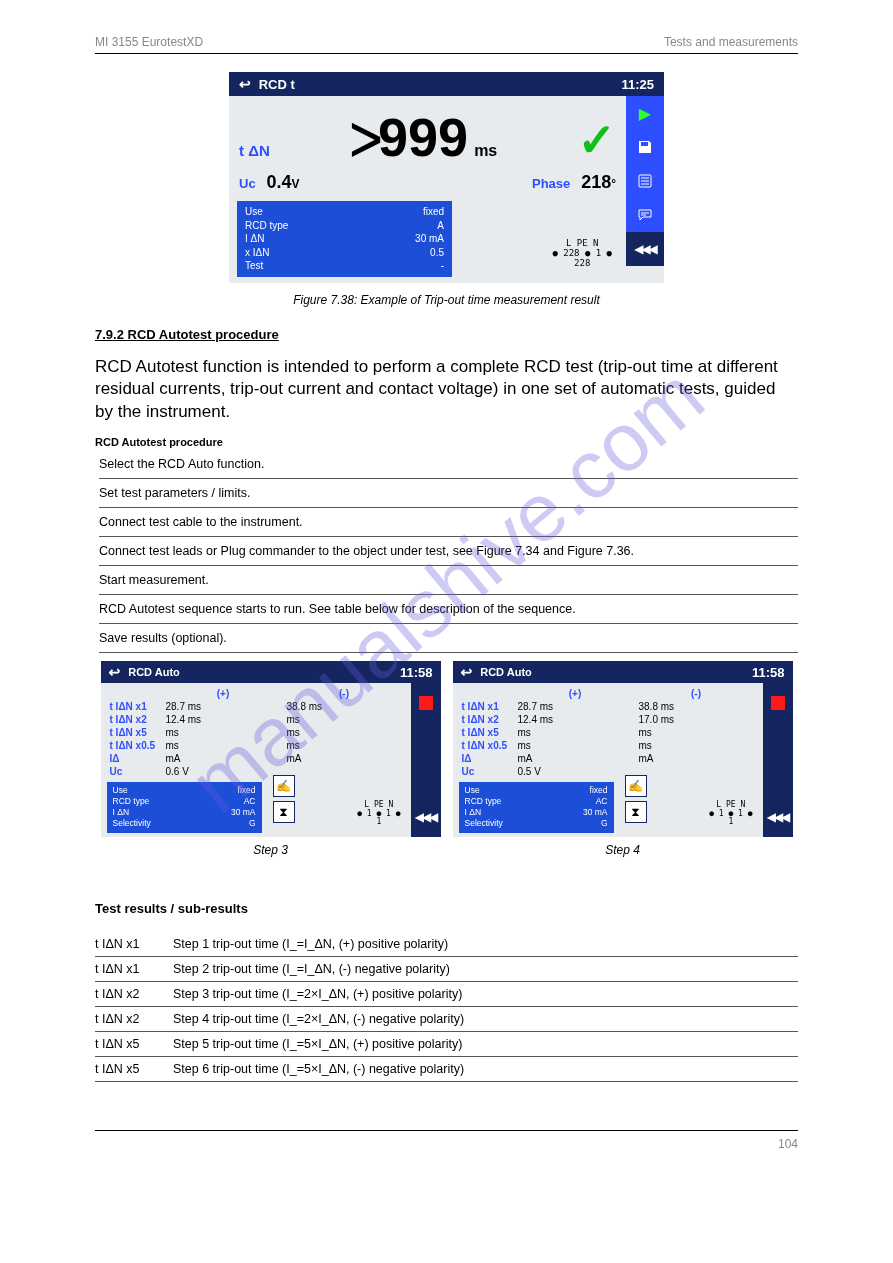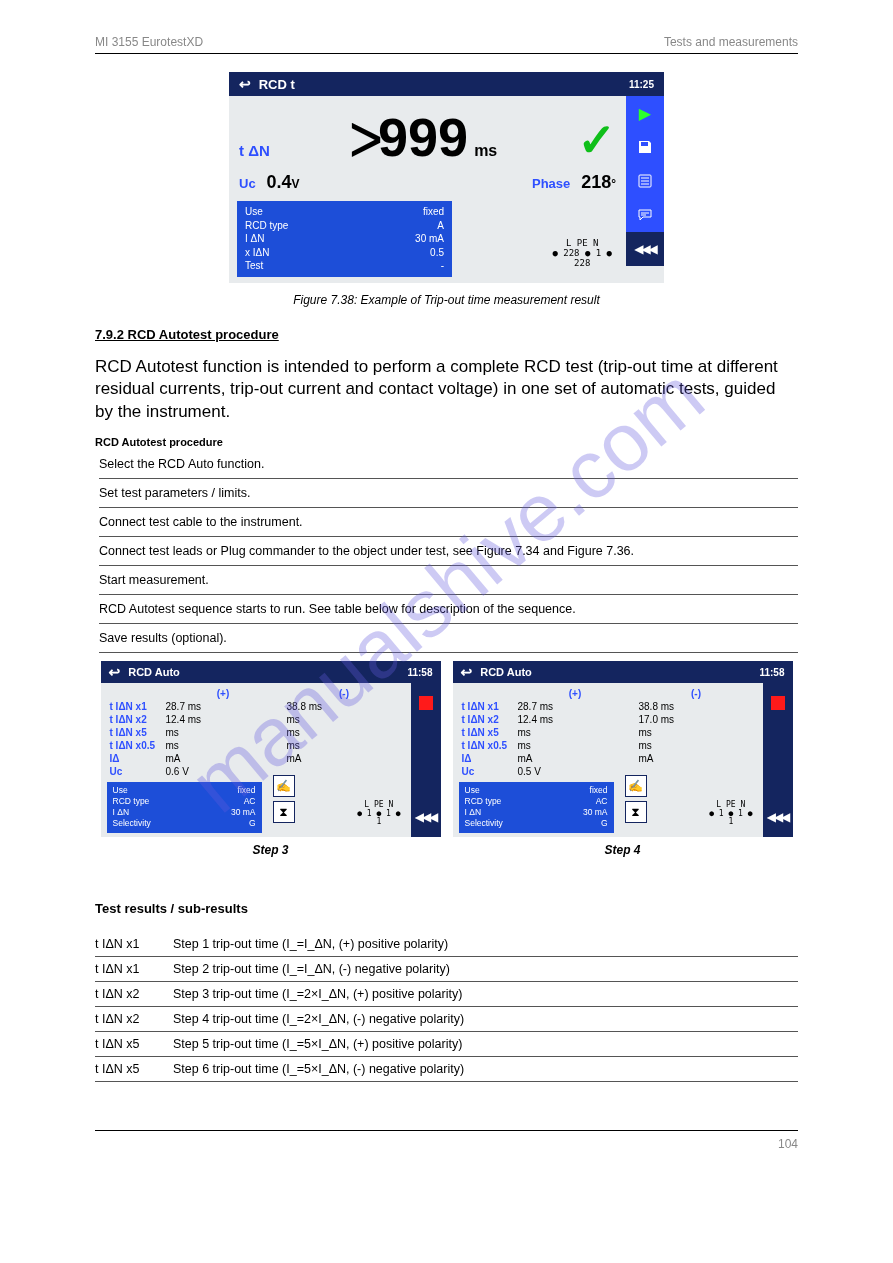--- a/index.html
+++ b/index.html
@@ -37,21 +37,21 @@
   .title-bar {
     background: #14255f;
     color: #fff;
     display: flex;
     align-items: center;
     padding: 4px 10px;
     font-weight: bold;
     font-size: 13px;
   }
   .title-bar .back { margin-right: 8px; font-size: 14px; }
-  .title-bar .time { margin-left: auto; font-size: 10px; }
+  .title-bar .time { margin-left: auto; font-size: 13px; }
   .dev-body { display: flex; }
   .dev-left { flex: 1; padding: 6px 8px 6px 8px; position: relative; }
   .sidebar { width: 38px; display: flex; flex-direction: column; }
   .side-btn {
     height: 34px;
     display: flex;
     align-items: center;
     justify-content: center;
     color: #fff;
     font-size: 16px;
@@ -498,21 +498,21 @@
         <div class="sidebar">
           <div class="side-btn side-stop">
               <div class="sq"></div>
             </div>
           <div class="side-btn" style="background:#14255f;flex:1;"></div>
           <div class="side-btn side-arr">◀◀◀</div>
         </div>
       </div>
     </div>
   </div>
-  <div style="display:flex; gap:12px; justify-content:center;font-weight:bold;">
+  <div style="display:flex; gap:12px; justify-content:center;">
     <div class="caption" style="width:340px;">Step 3</div>
     <div class="caption" style="width:340px;">Step 4</div>
   </div>
 
   <div class="result-rows">
     <div style="font-weight:bold; font-size:13px; margin-bottom:16px;">Test results / sub-results</div>
     <div class="rr">
         <span class="rk">t IΔN x1</span>
         <span>Step 1 trip-out time (I_=I_ΔN, (+) positive polarity)</span>
       </div>

